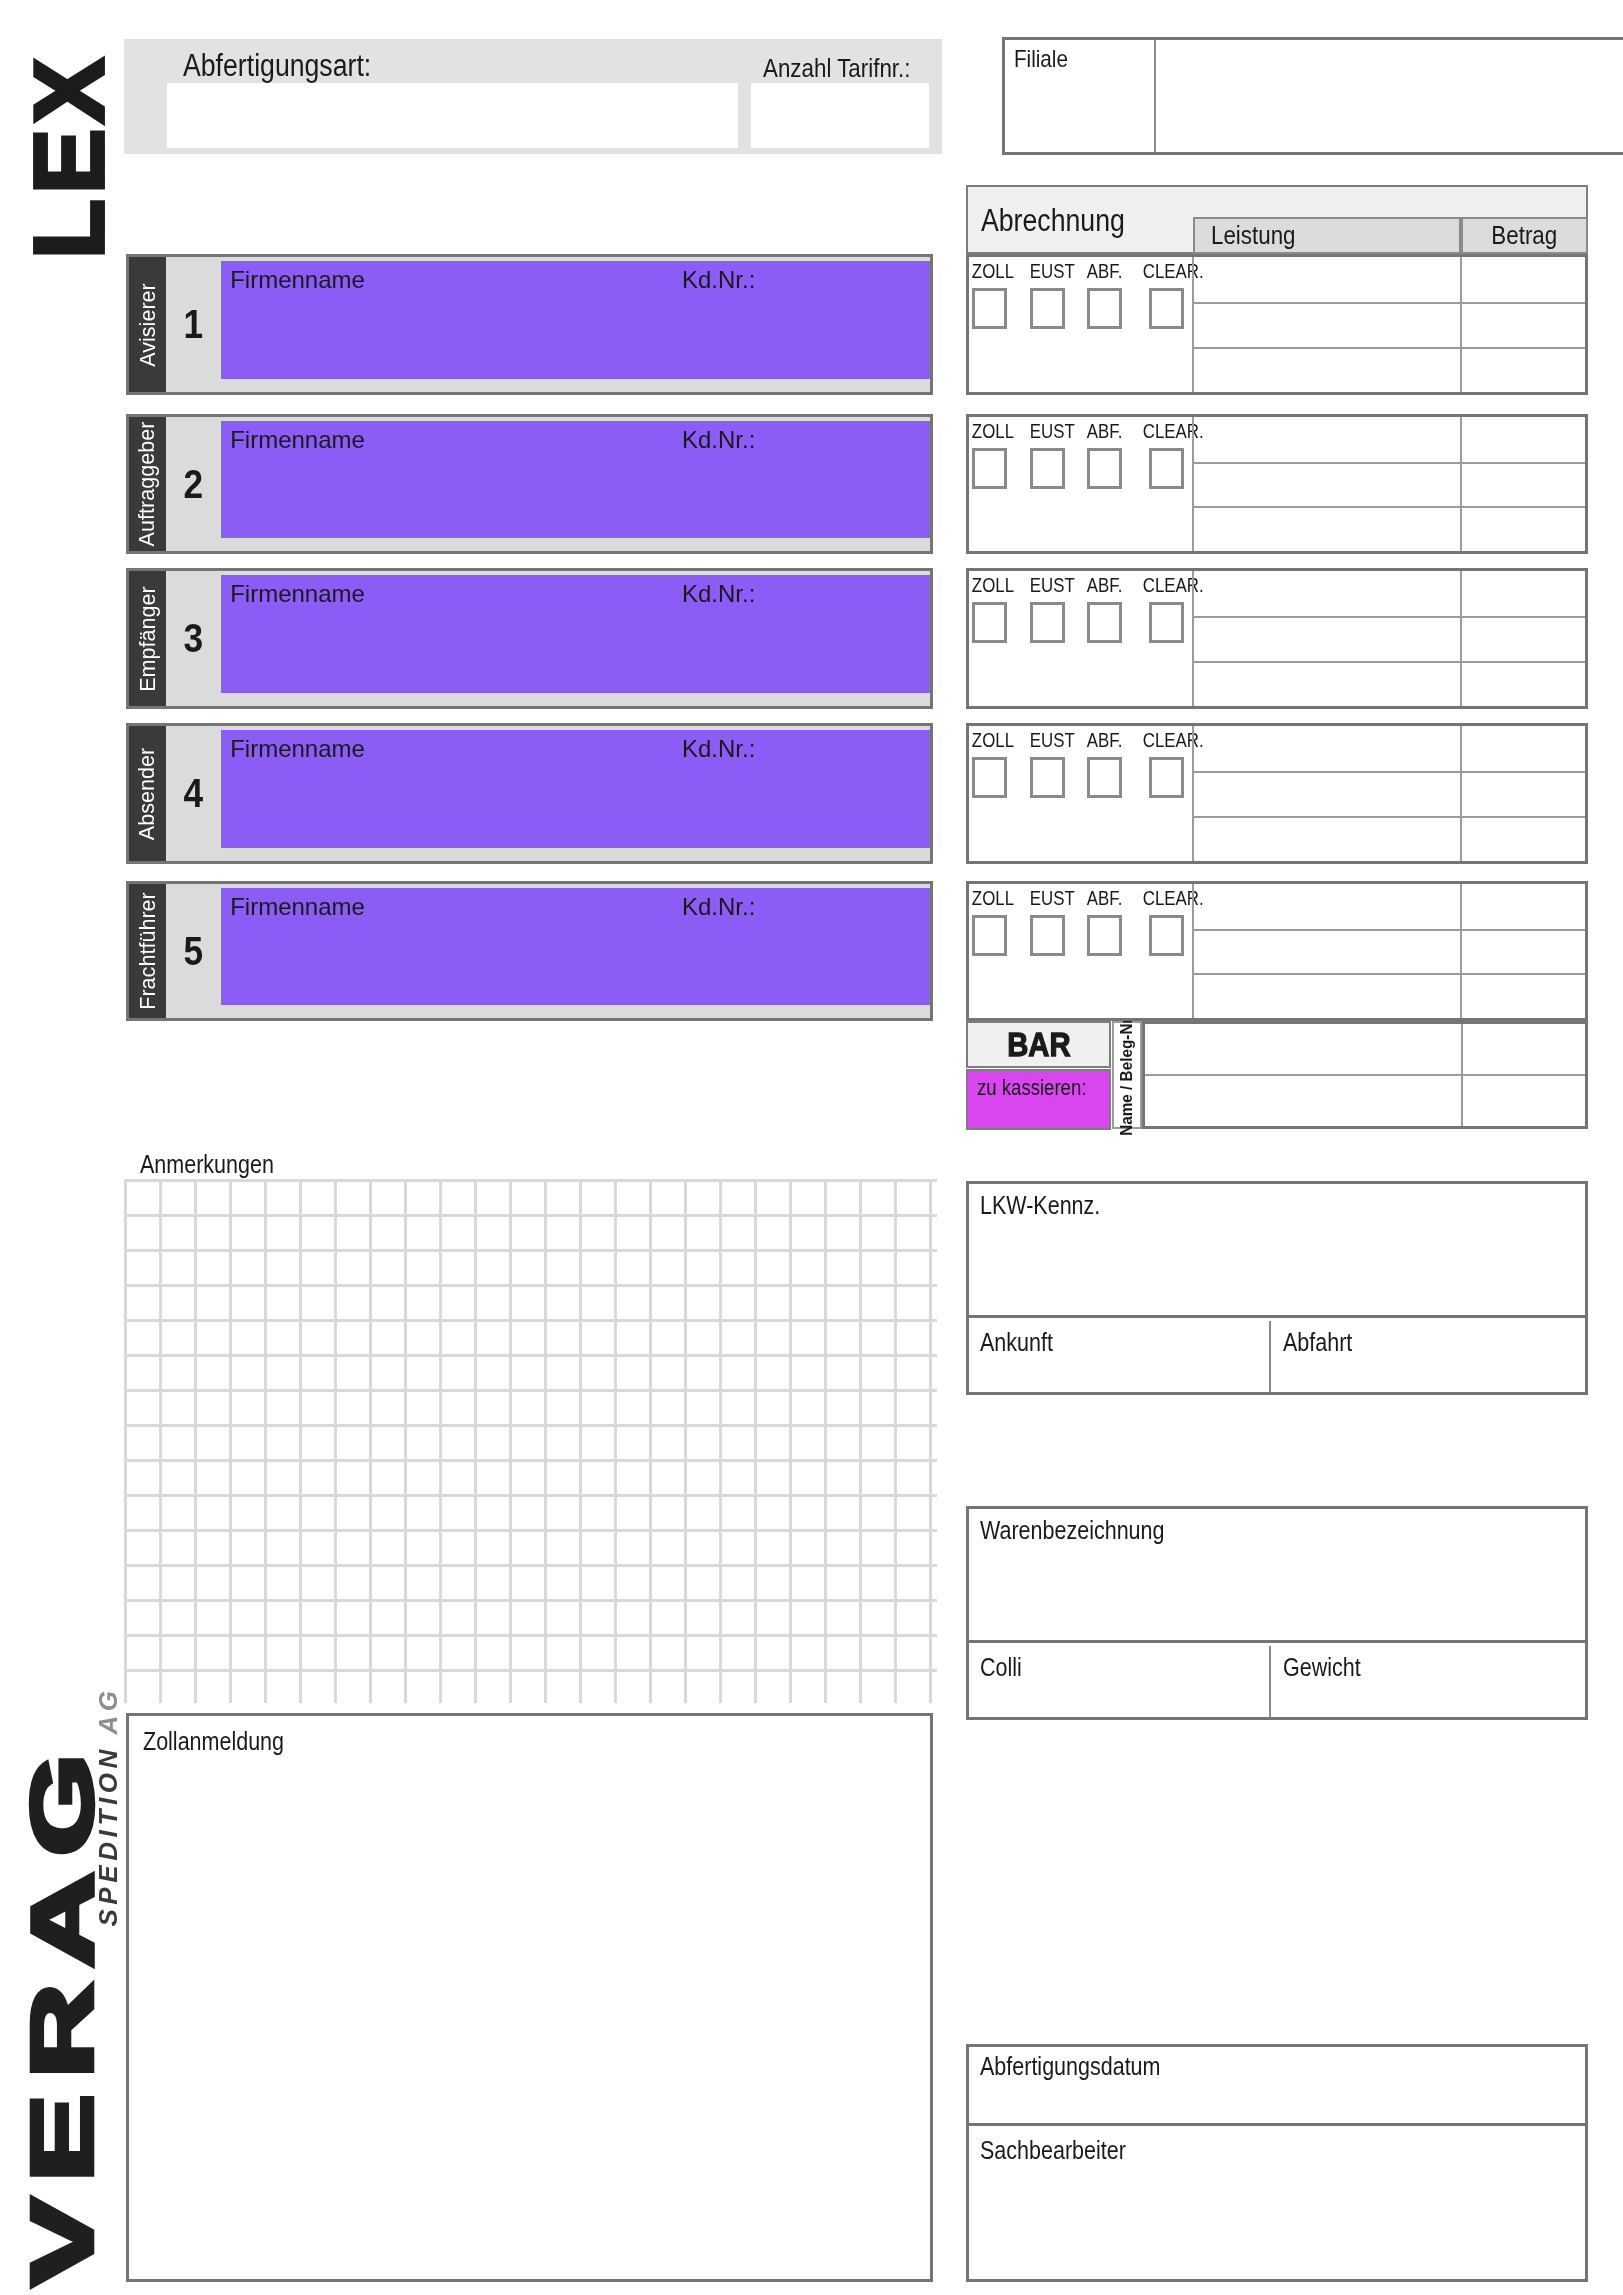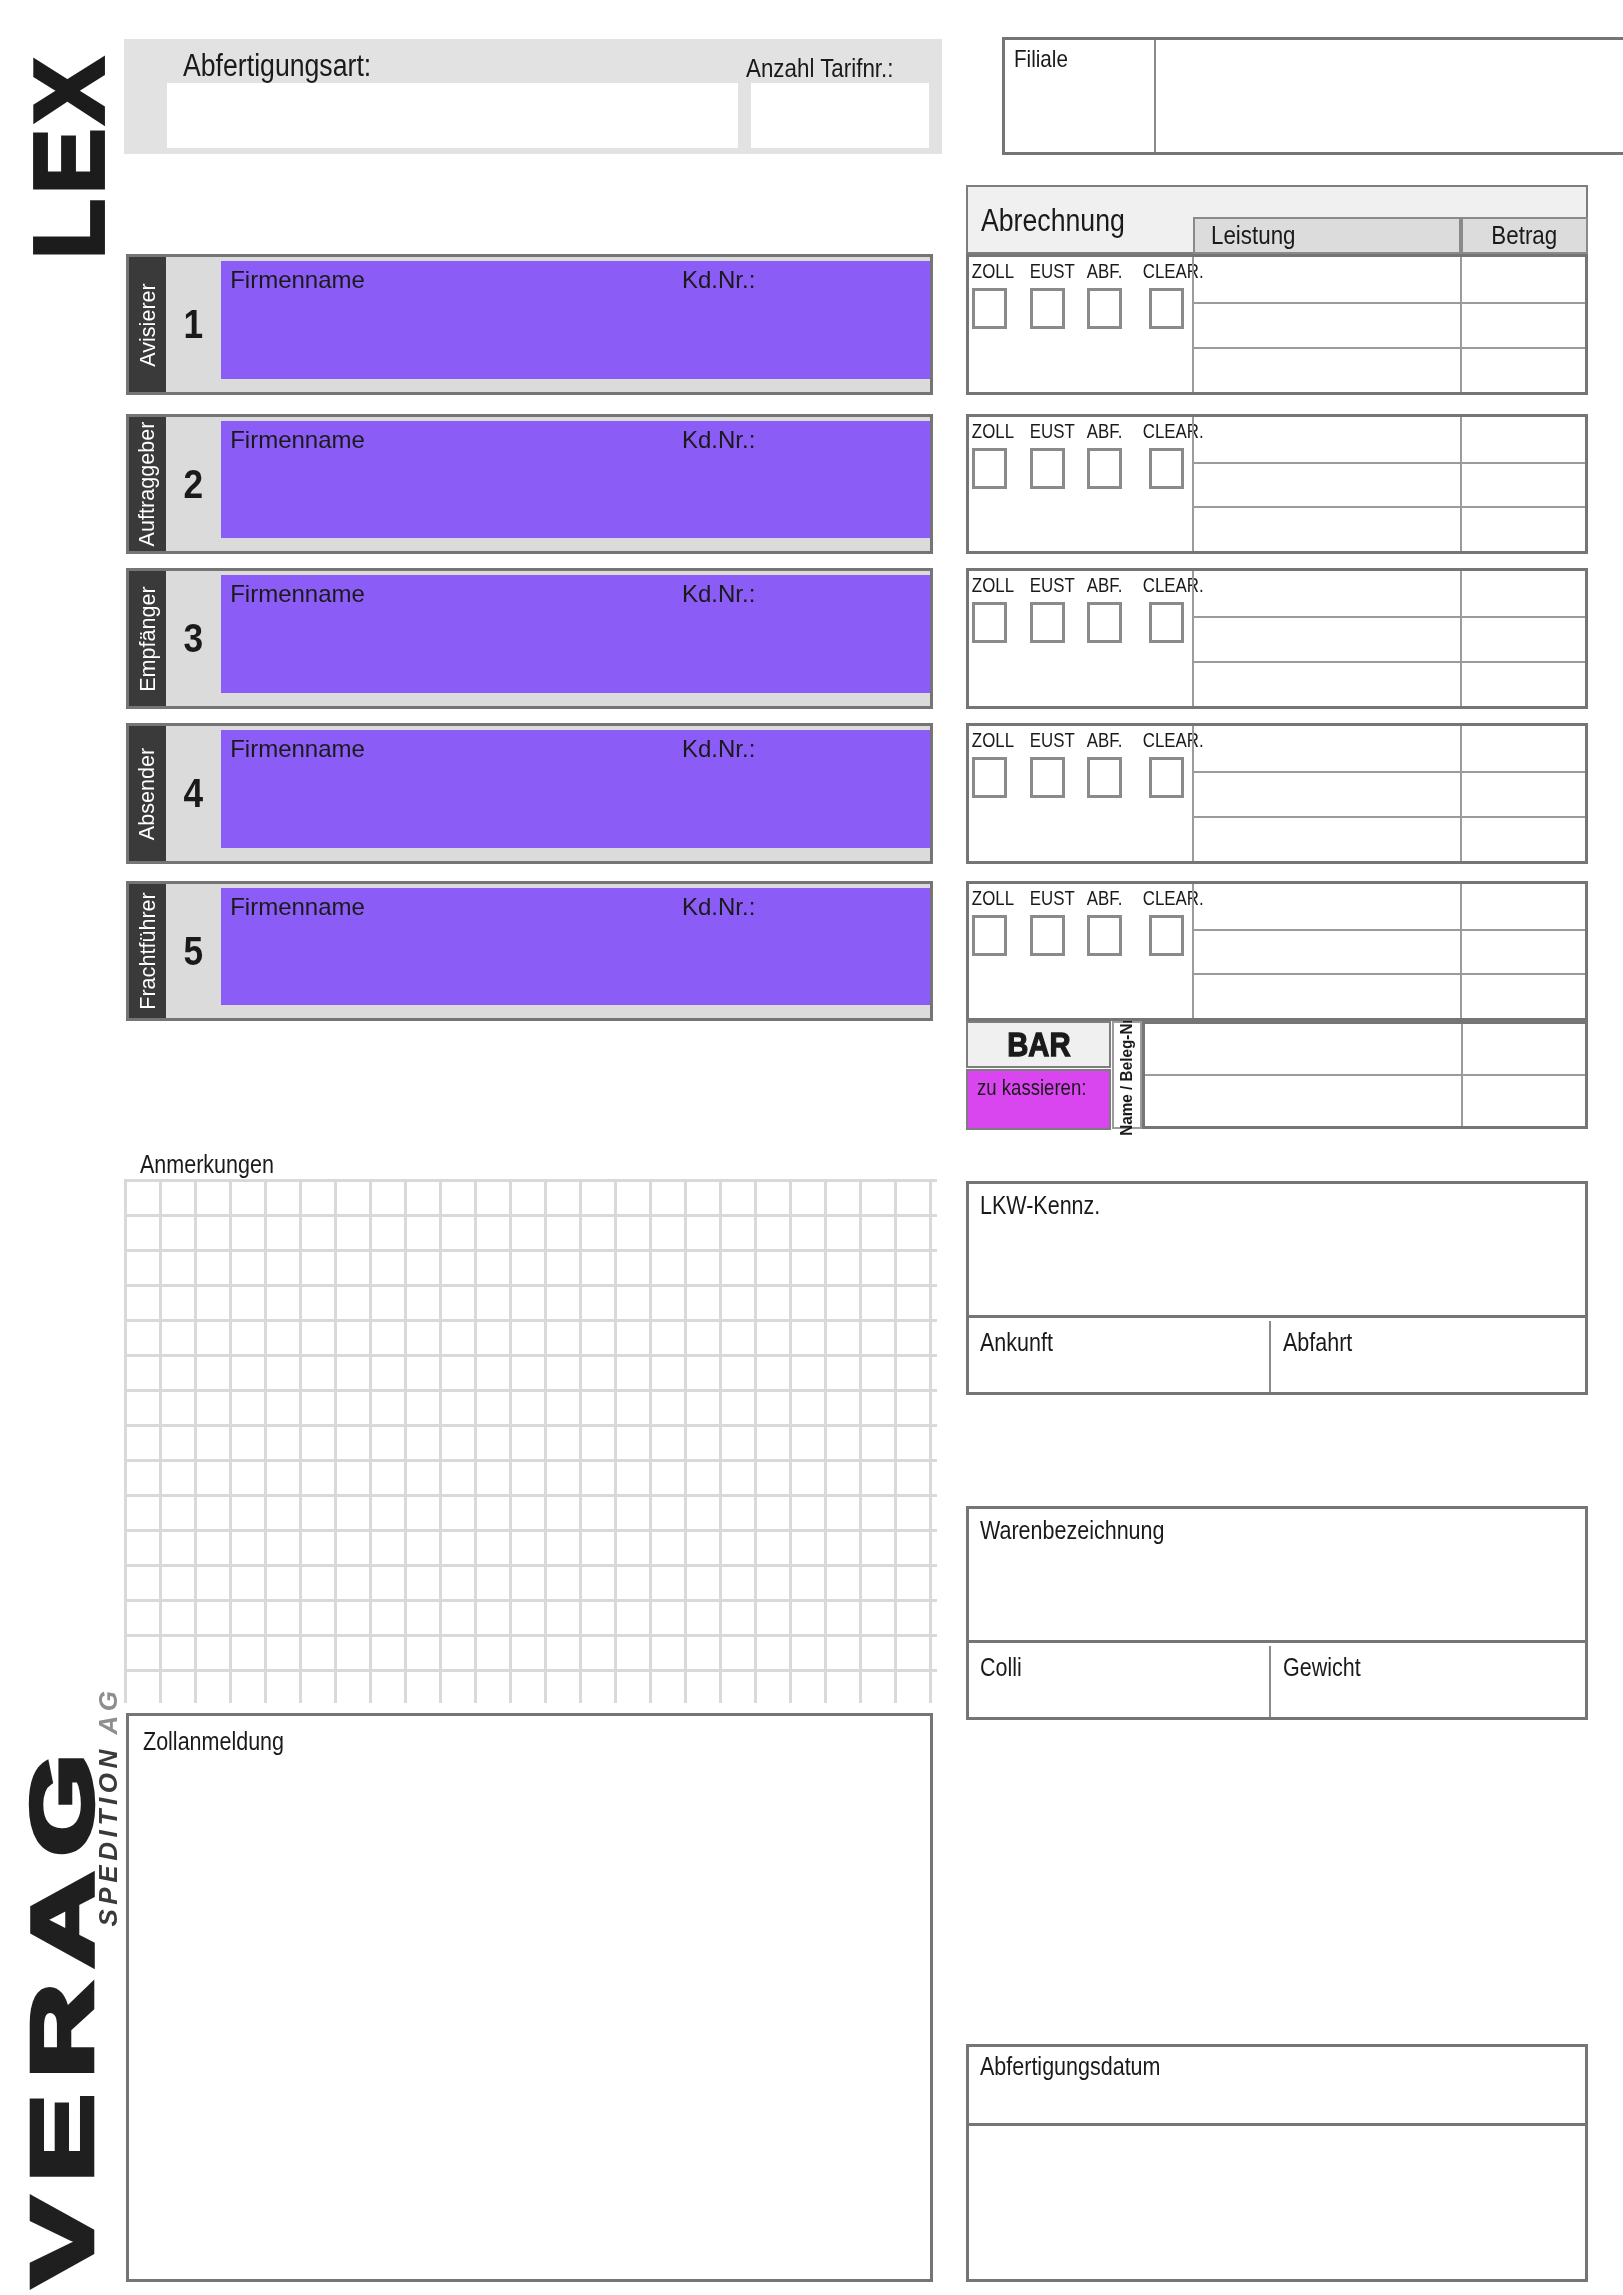--- a/index.html
+++ b/index.html
@@ -32,21 +32,21 @@
   }
   #spedition-text { left:92px; top:1685px; width:33px; height:243px; }
   #spedition-text .vtext { font-size:26px; font-weight:bold; font-style:italic; letter-spacing:4.6px; }
   #spedition-word { color:#3a3a3a; margin-right:10.5px; }
   #ag-word { color:#8e8e8e; }
 
   
   #top-panel { left:124px; top:39px; width:818px; height:115px; background:#e2e2e2; }
   #abfertigungsart-label { position:absolute; left:59px; top:9.2px; font-size:31px; }
   #abfertigungsart-input { position:absolute; left:43px; top:44px; width:571px; height:65px; background:#fff; }
-  #anzahl-label { position:absolute; left:604px; top:14.4px; width:178px; text-align:right; font-size:26px; }
+  #anzahl-label { position:absolute; left:627px; top:14.4px; width:178px; text-align:left; font-size:26px; }
   #anzahl-input { position:absolute; left:627px; top:44px; width:178px; height:65px; background:#fff; }
 
   #filiale-box { left:959px; top:37px; width:629px; height:118px; border:3.9px solid #757575; background:#fff; display:flex;margin-left:43px; }
   #filiale-cell { width:151px; height:100%; border-right:2.6px solid #8a8a8a; padding:5.2px 0 0 9.2px; }
   #posnr-cell { flex:1; height:100%; padding:5.2px 0 0 11.8px; }
   #filiale-box .lbl { font-size:24px; }
 
   
   #abr-header { left:966px; top:185px; width:622px; height:69px; background:#f0f0f0; border:2.6px solid #7d7d7d; }
   #abr-title { position:absolute; left:13px; top:15.7px; font-size:31px; }
@@ -190,20 +190,23 @@
   </div>
 
   <div id="zoll-box" class="abs">
     <span class="lbl cn">Zollanmeldung</span>
   </div>
 
   <div id="dispatch-box" class="abs">
     <div id="dispatch-top">
       <span class="lbl cn">Abfertigungsdatum</span>
     </div>
+    <div id="dispatch-bottom">
+      <span class="lbl cn">Sachbearbeiter</span>
+    </div>
   </div>
 
   <div id="verag-logo" class="abs flexc">
     <span>VERAG</span>
   </div>
   <div id="spedition-text" class="abs flexc">
     <span class="vtext"><span id="spedition-word">SPEDITION</span><span id="ag-word">AG</span></span>
   </div>
 
 <div class="band" style="top: 254px; height: 141px;">

